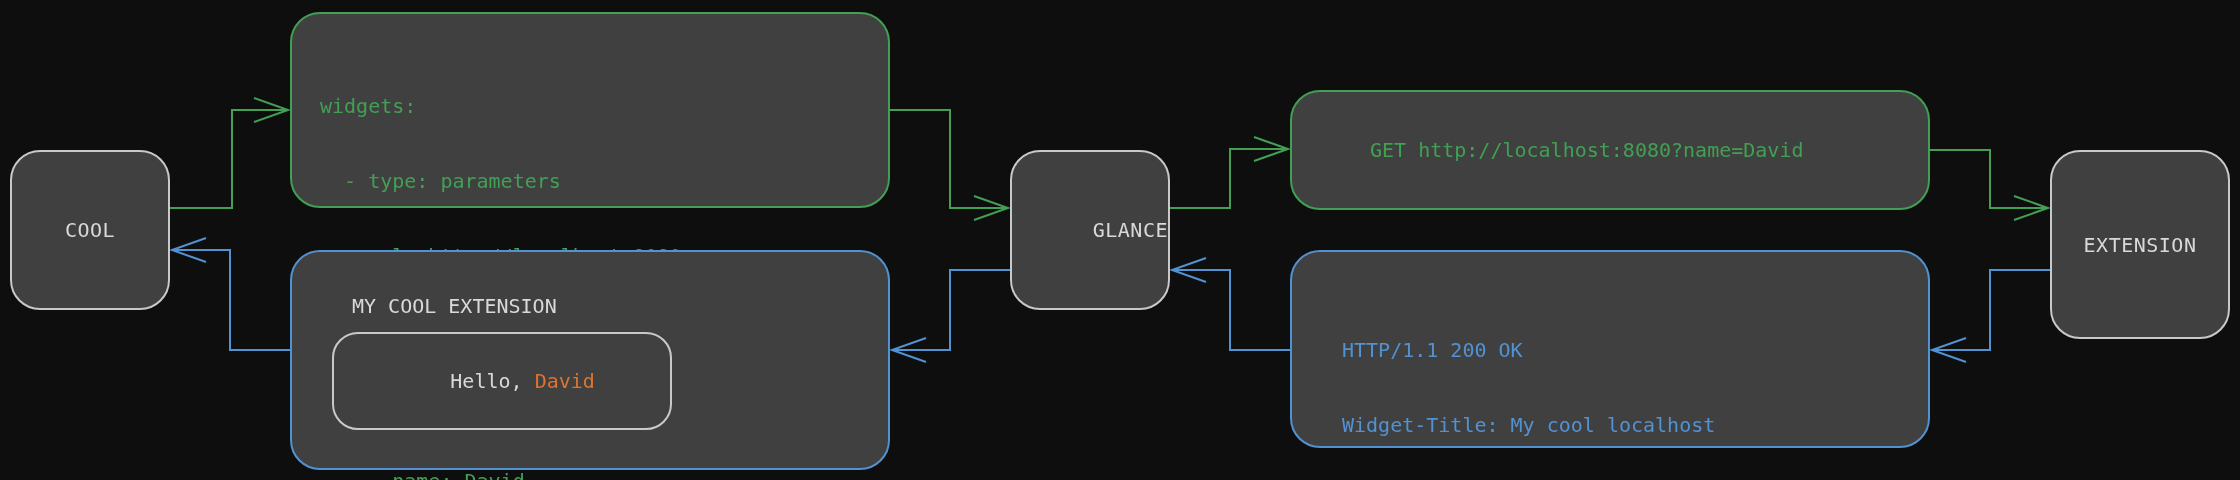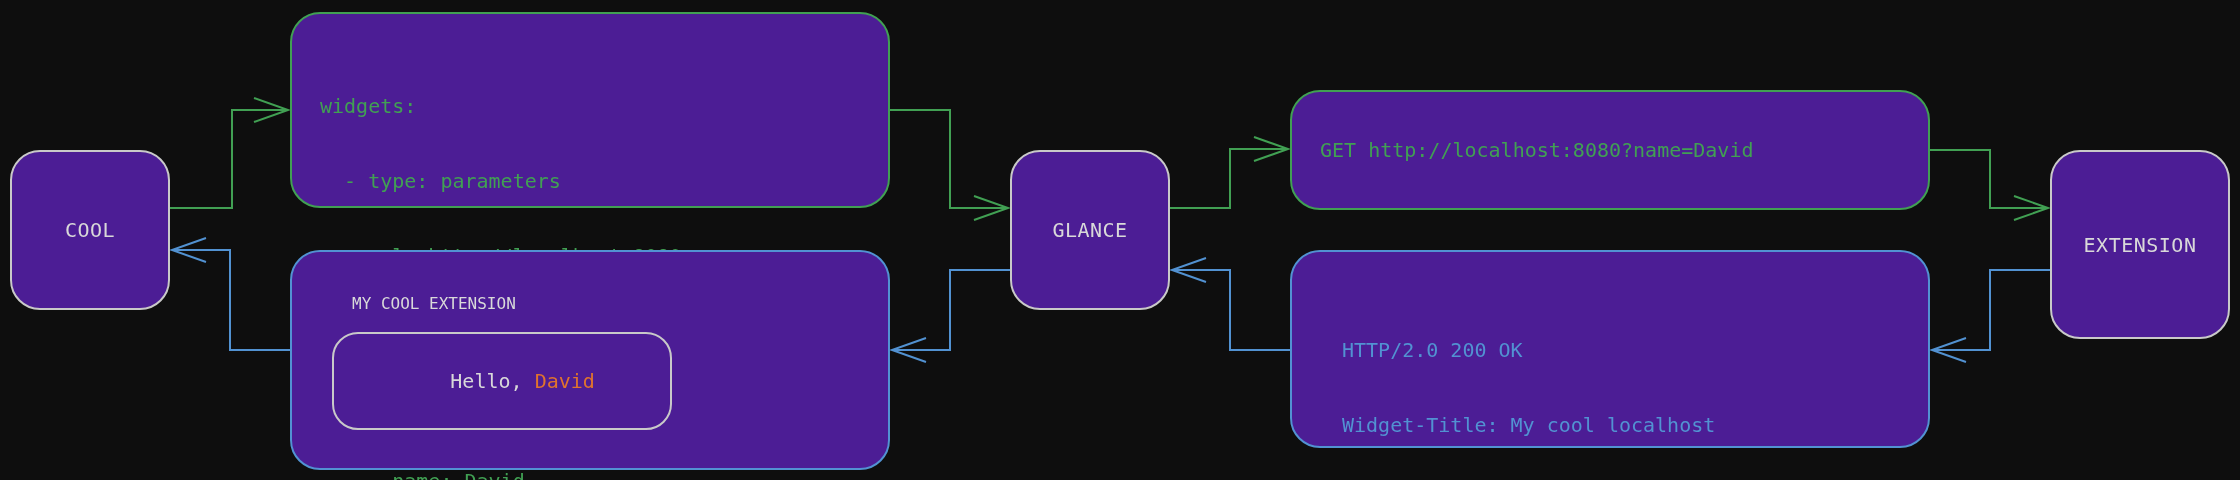--- a/index.html
+++ b/index.html
@@ -8,40 +8,40 @@
     width:2240px;height:480px;
     background:#0e0e0e;
     font-family:"DejaVu Sans Mono", monospace;
     overflow:hidden;
   }
   .arrows{position:absolute;left:0;top:0;width:2240px;height:480px;}
   .arrows path{fill:none;stroke-width:2px;stroke-linejoin:miter;stroke-linecap:butt;}
   .arrows .g{stroke:#41a053;}
   .arrows .b{stroke:#5292d2;}
 
-  .box{position:absolute;border:2px solid #c9c9c9;border-radius:30px;box-sizing:border-box;background:#4c1d95;}
+  .box{position:absolute;border:2px solid #c9c9c9;border-radius:30px;box-sizing:border-box;background:#404040;}
   .box.green{border-color:#41a053;}
   .box.blue{border-color:#5292d2;}
 
   .node{display:flex;align-items:center;justify-content:center;}
   .node .label{color:#d9d9d9;font-size:20px;letter-spacing:0.5px;white-space:pre;}
 
   .code{position:absolute;font-size:20px;line-height:25px;white-space:pre;}
   .code div{min-height:25px;}
   .code.greenText{color:#41a053;}
   .code.blueText{color:#5292d2;}
 
   #config-box .code{left:28px;top:30px;}
   #request-box{display:flex;align-items:center;}
-  #request-box .single{position:relative;margin-left:28px;font-size:20px;color:#41a053;white-space:pre;}
+  #request-box .single{position:relative;margin-left:78px;font-size:20px;color:#41a053;white-space:pre;}
   #response-box .code{left:50px;top:36px;}
 
   #widget-box .widget-title{
     position:absolute;left:60px;top:42px;
-    color:#d9d9d9;font-size:16px;white-space:pre;
+    color:#d9d9d9;font-size:20px;white-space:pre;
   }
   .inner-box{
     position:absolute;left:40px;top:80px;width:340px;height:98px;
     border:2px solid #c9c9c9;border-radius:26px;box-sizing:border-box;
     display:flex;align-items:center;
   }
   .greeting{margin-left:20px;font-size:20px;white-space:pre;}
   .greeting .pre{color:#d9d9d9;}
   .greeting .name{color:#e0732d;}
 </style>
@@ -71,35 +71,35 @@
     <div class="code greenText">
       <div>widgets:</div>
       <div>  - type: parameters</div>
       <div>    url: http://localhost:8080</div>
       <div>    allow-potentially-dangerous-html: true</div>
       <div>    parameters:</div>
       <div>      name: David</div>
     </div>
   </div>
 
-  <div class="box node" id="glance-node" style="left:1010px;top:150px;width:160px;height:160px;">
+  <div class="box node" id="glance-node" style="left:1010px;top:150px;width:160px;height:160px;justify-content:flex-end;">
     <span class="label">GLANCE</span>
   </div>
 
   <div class="box green" id="request-box" style="left:1290px;top:90px;width:640px;height:120px;">
     <div class="single">GET http://localhost:8080?name=David</div>
   </div>
 
   <div class="box node" id="extension-node" style="left:2050px;top:150px;width:180px;height:189px;">
     <span class="label">EXTENSION</span>
   </div>
 
   <div class="box blue" id="response-box" style="left:1290px;top:250px;width:640px;height:198px;">
     <div class="code blueText">
-      <div>HTTP/2.0 200 OK</div>
+      <div>HTTP/1.1 200 OK</div>
       <div>Widget-Title: My cool localhost</div>
       
       
       
     </div>
   </div>
 
   <div class="box blue" id="widget-box" style="left:290px;top:250px;width:600px;height:220px;">
     <div class="widget-title">MY COOL EXTENSION</div>
     <div class="inner-box">

